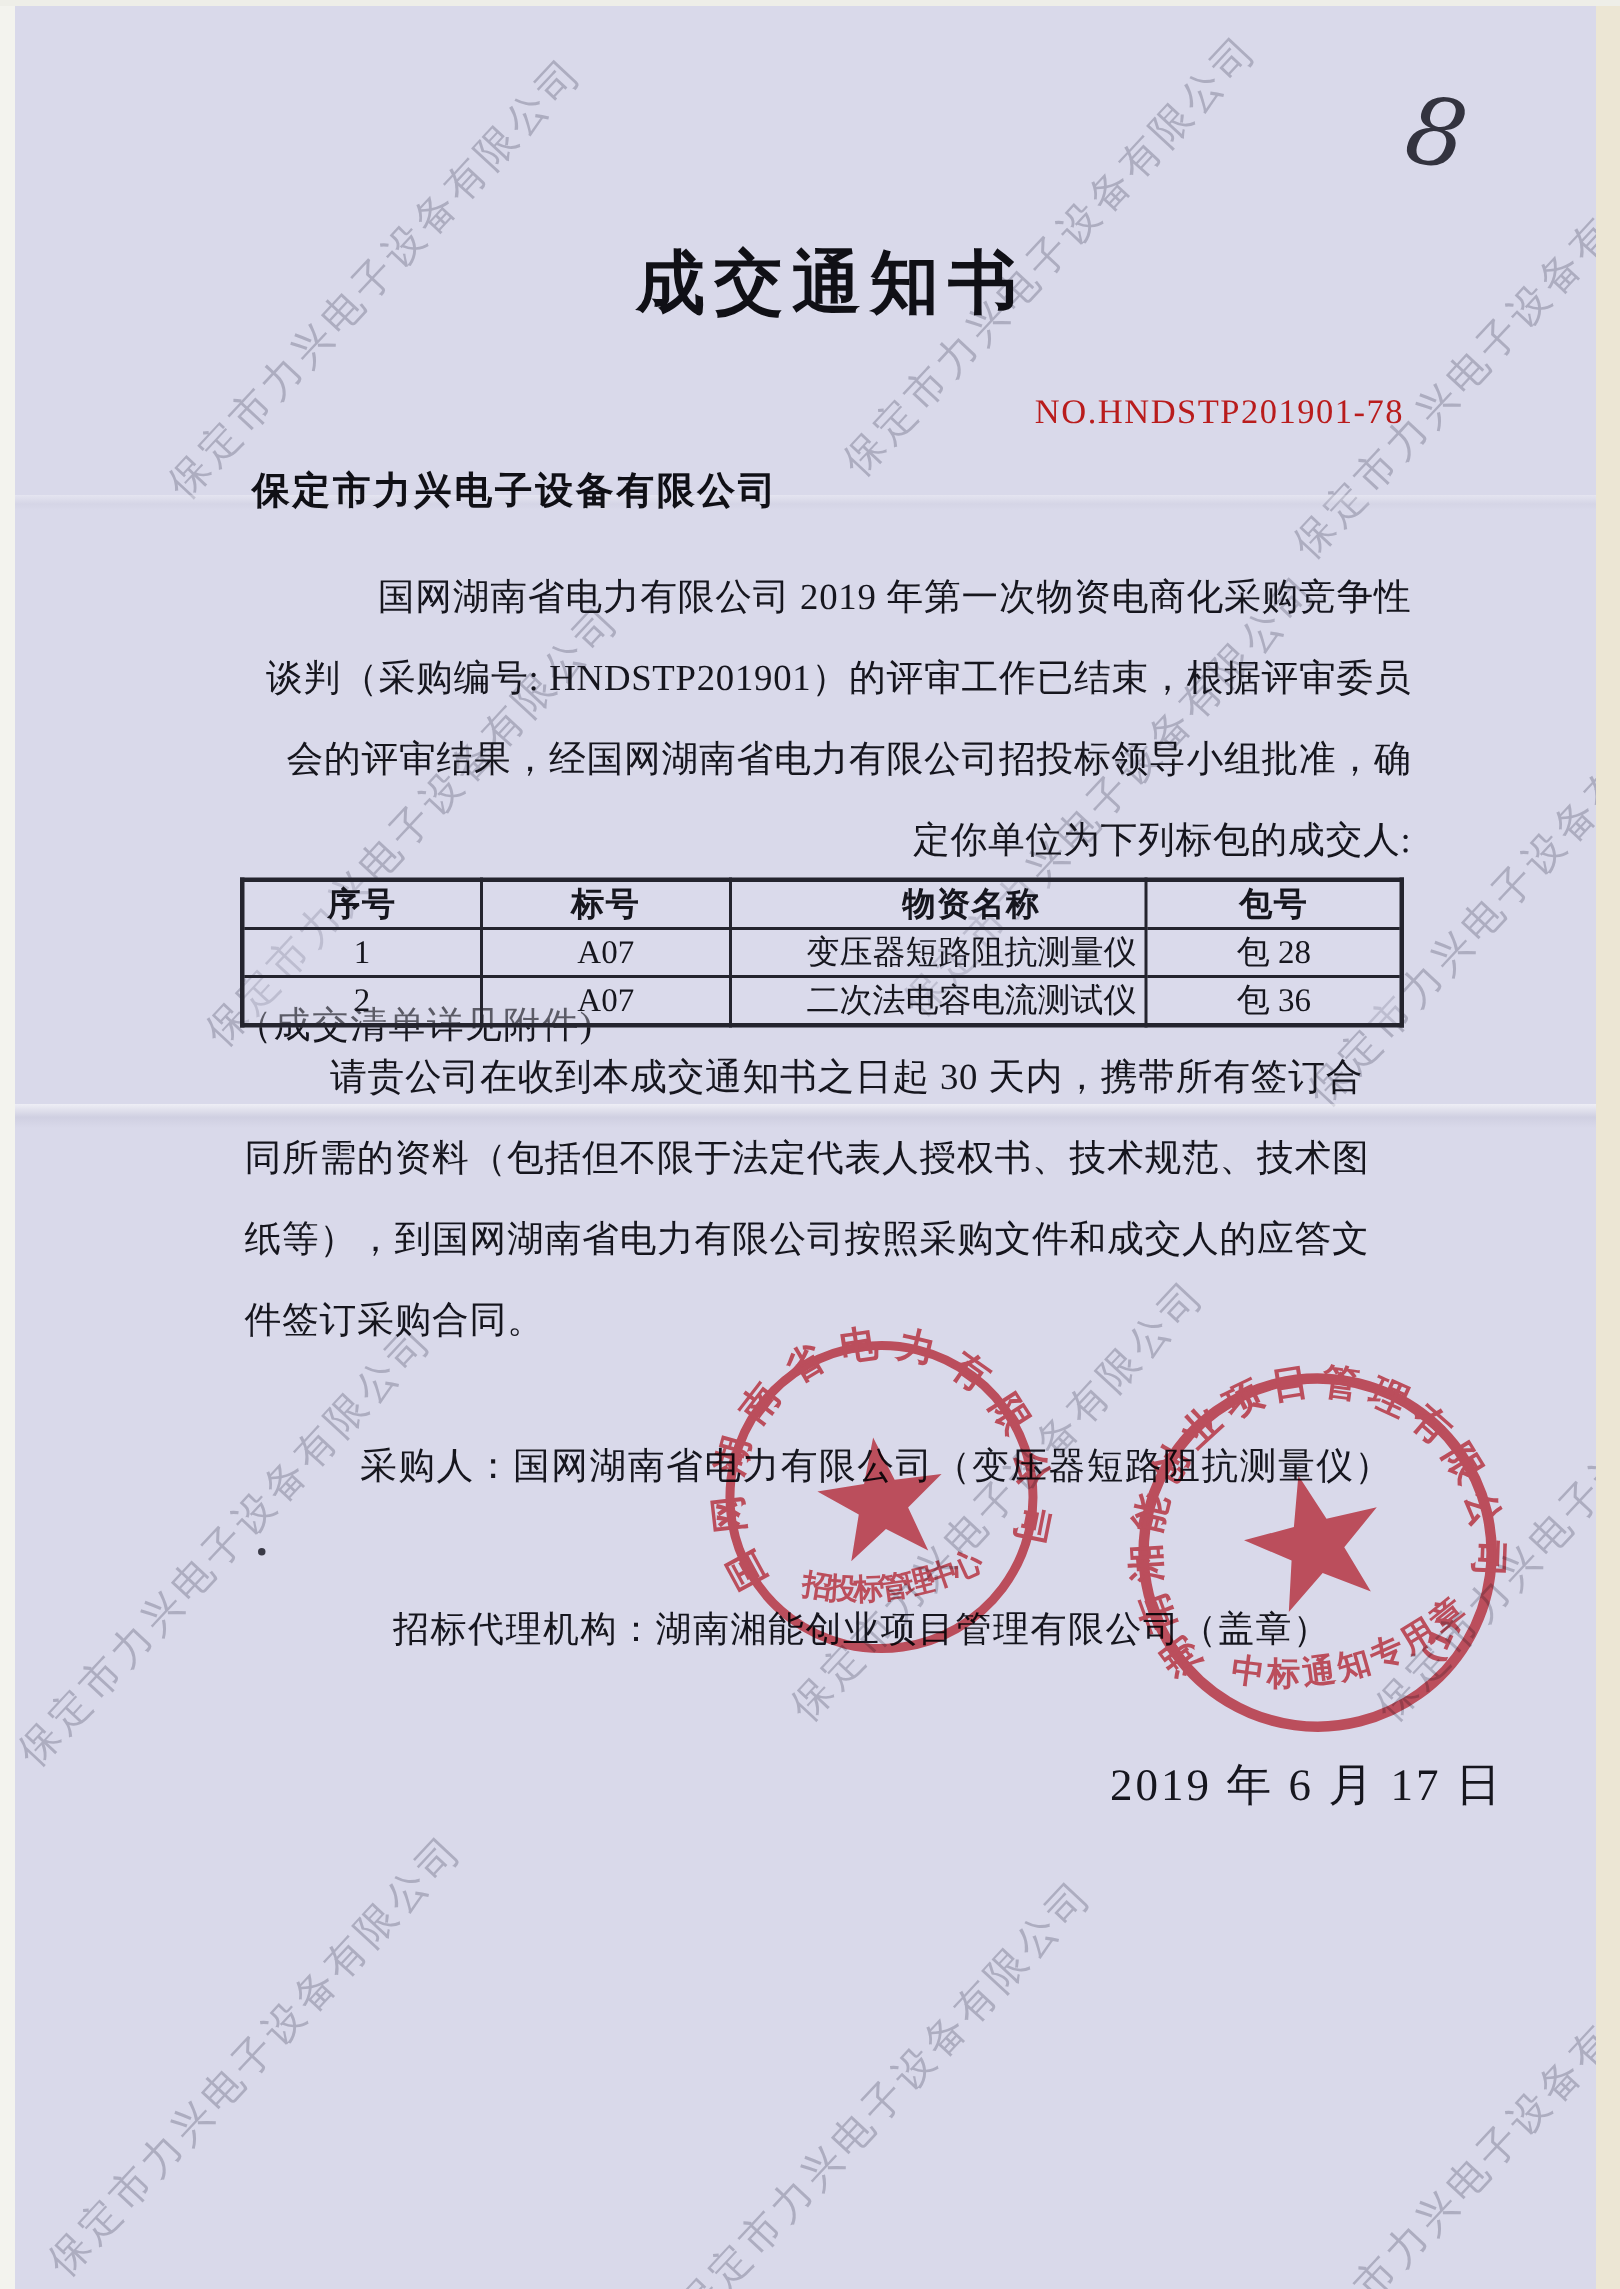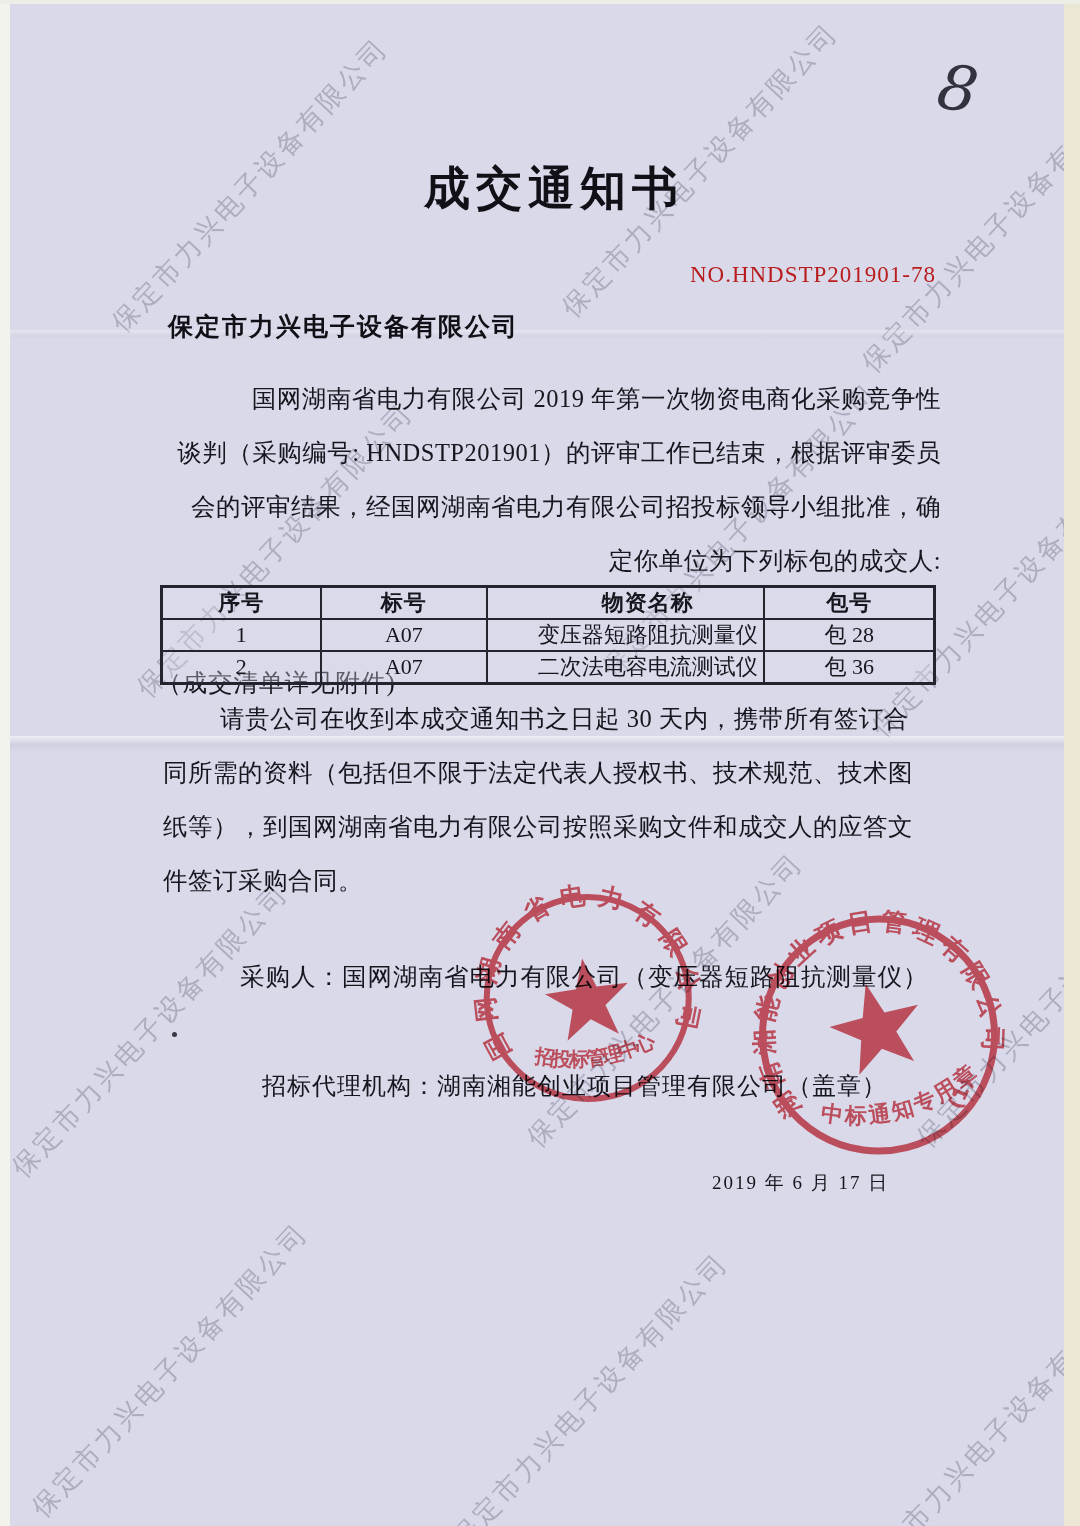--- a/index.html
+++ b/index.html
@@ -72,21 +72,21 @@
     height:30px;font-family:"DejaVu Sans","Liberation Sans",sans-serif;
     font-weight:700;font-size:22px;letter-spacing:1px;margin-top:44px;
   }
   table.award td{height:29px;font-size:22px;font-family:"Liberation Serif","DejaVu Serif",serif;}
   table.award .c1{width:20.6%;} table.award .c2{width:21.5%;}
   table.award .c3{width:35.9%;padding-left:44px;} table.award .c4{width:22%;}
 
   .attach-note{position:absolute;left:157px;top:666px;font-size:24.5px;letter-spacing:1px;}
   .purchaser-line{position:absolute;left:240px;top:960px;font-size:24.5px;letter-spacing:1px;white-space:nowrap;}
   .agency-line{position:absolute;left:262px;top:1070px;font-size:24px;letter-spacing:1px;white-space:nowrap;}
-  .date-line{position:absolute;left:712px;top:1170px;font-size:19px;letter-spacing:2px;font-family:Liberation Serif, serif;}
+  .date-line{position:absolute;left:740px;top:1170px;font-size:30px;letter-spacing:2px;font-family:Liberation Serif, serif;}
   .ink-dot{position:absolute;left:172px;top:1032px;width:5px;height:5px;border-radius:50%;background:#3a3a46;}
 
   
   .stamp{position:absolute;z-index:4;mix-blend-mode:multiply;opacity:0.88;}
   .stamp svg text{font-family:"DejaVu Sans","Liberation Sans",sans-serif;font-weight:700;}
   .stamp1{left:468px;top:878px;transform:rotate(-8deg);}
   .stamp2{left:744px;top:900px;transform:rotate(-14deg);}
 </style>
 </head>
 <body>

